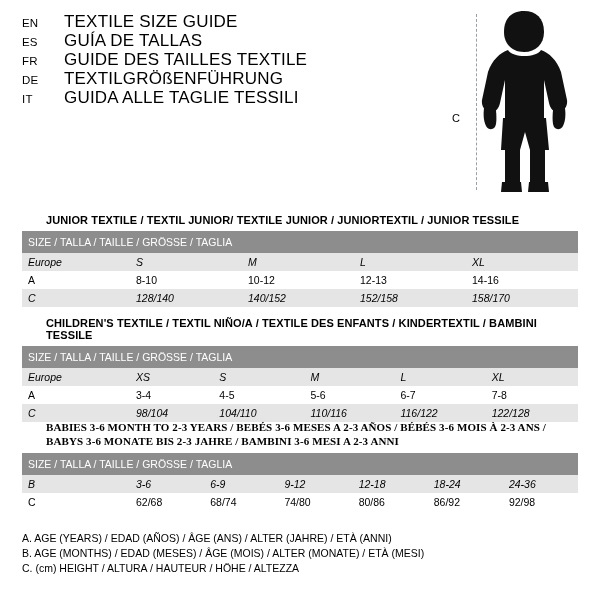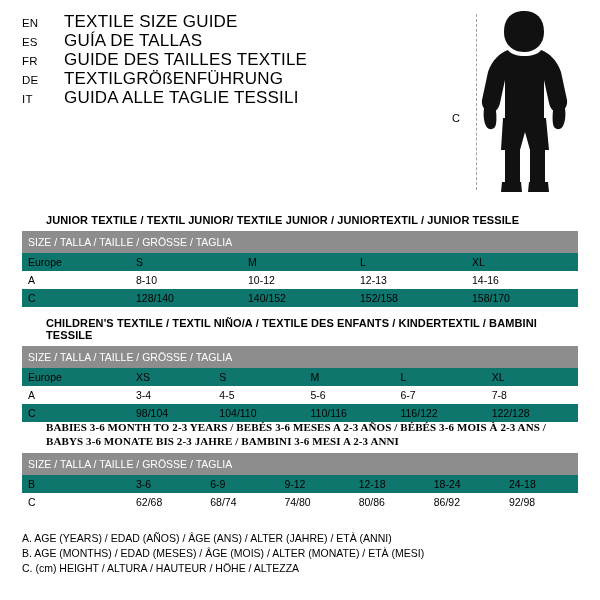--- a/index.html
+++ b/index.html
@@ -95,21 +95,22 @@
     padding: 3px 16px 3px 6px;
     vertical-align: middle;
   }
   tr.head-row td {
     background: #8d8d8d;
     color: #ffffff;
     font-size: 10.5px;
     height: 16px;
   }
   tr.shade td {
-    background: #0f766e;
+    background: #e5e5e5;
+    font-style: italic;
   }
   tr.plain td {
     background: #ffffff;
   }
   td.label-col {
     width: 86px;
   }
 
   
   .legend {
@@ -251,21 +252,21 @@
           <tr class="head-row">
         <td colspan="7">SIZE / TALLA / TAILLE / GRÖSSE / TAGLIA</td>
       </tr>
       <tr class="shade">
         <td class="label-col">B</td>
         <td>3-6</td>
         <td>6-9</td>
         <td>9-12</td>
         <td>12-18</td>
         <td>18-24</td>
-        <td>24-18</td>
+        <td>24-36</td>
       </tr>
       <tr class="plain">
         <td class="label-col">C</td>
         <td>62/68</td>
         <td>68/74</td>
         <td>74/80</td>
         <td>80/86</td>
         <td>86/92</td>
         <td>92/98</td>
       </tr>

